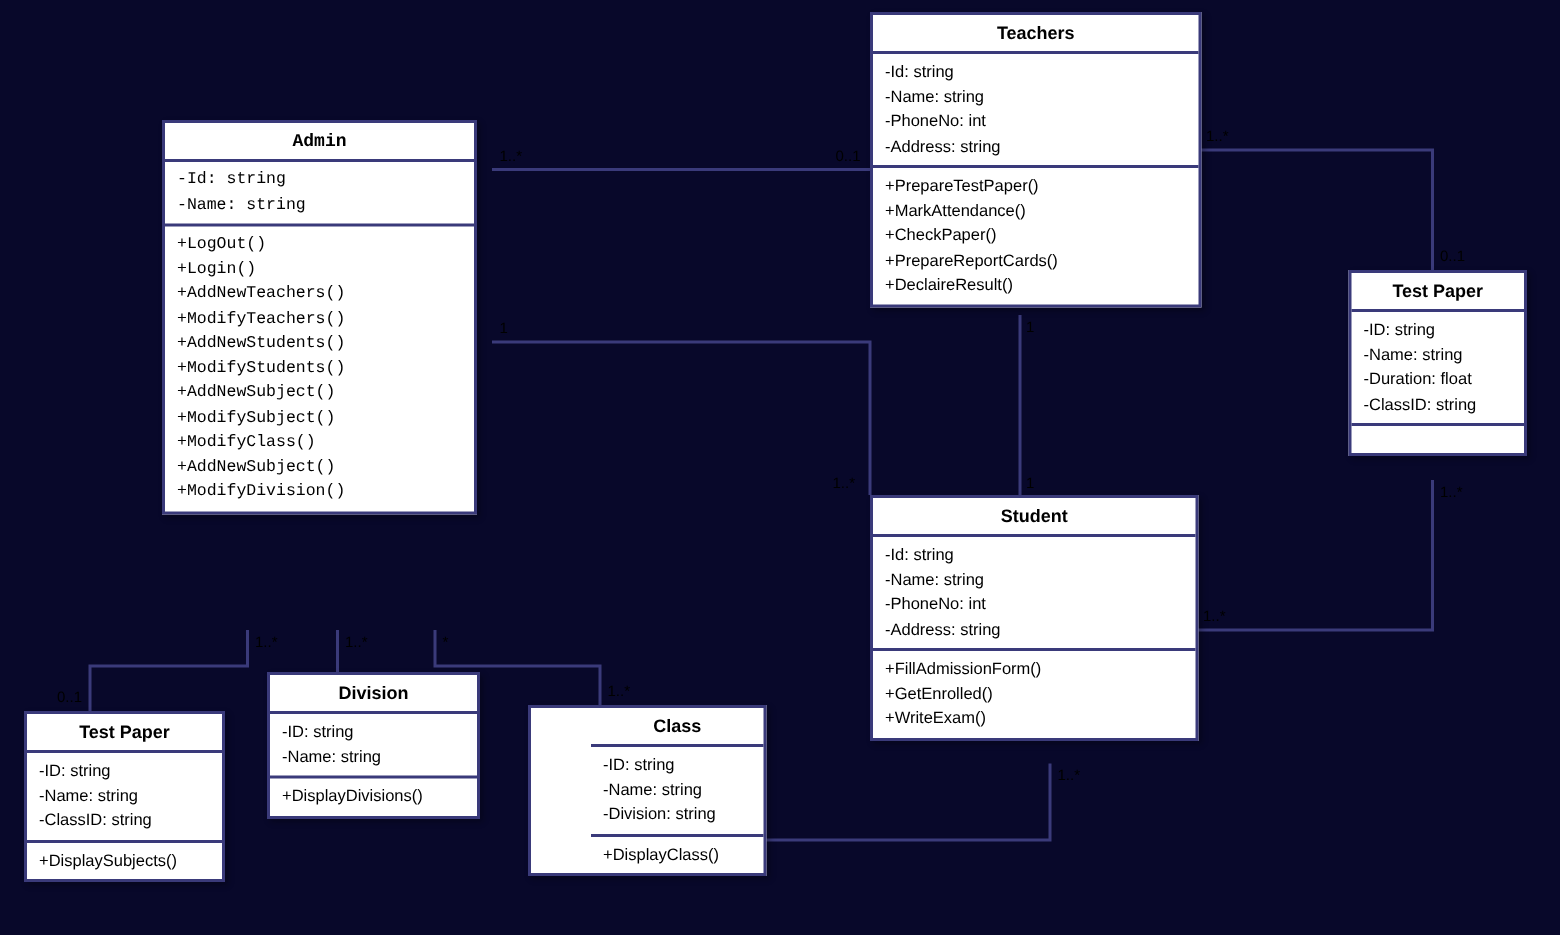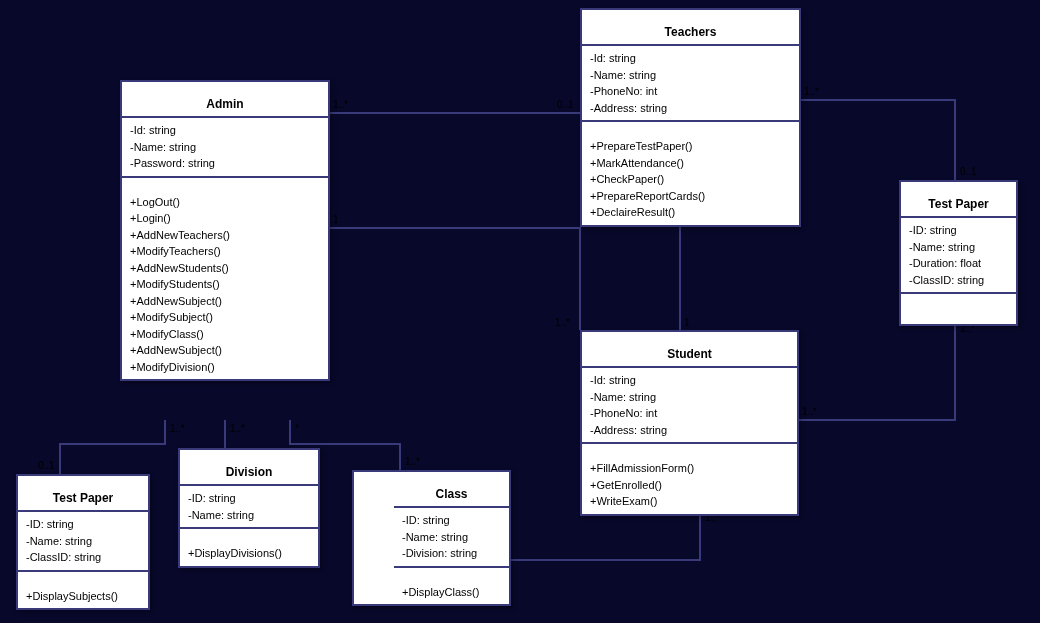--- a/index.html
+++ b/index.html
@@ -18,30 +18,28 @@
     background: #fff;
     border: 2px solid #3a3a7a;
     box-shadow: 2px 2px 4px rgba(0,0,0,0.3);
   }
   .class-title {
     font-weight: bold;
     text-align: center;
     padding: 5px 8px;
     border-bottom: 2px solid #3a3a7a;
     font-size: 12px;
-    margin-top: 10px;
   }
   .class-section {
     padding: 4px 8px;
     border-bottom: 2px solid #3a3a7a;
     line-height: 1.5;
   }
   .class-section:last-child {
     border-bottom: none;
-    margin-top: 12px;
   }
   .class-section.empty {
     min-height: 10px;
   }
   .row { white-space: nowrap; }
   svg.connectors {
     position: absolute;
     top: 0; left: 0;
     width: 1040px;
     height: 623px;
@@ -101,26 +99,25 @@
 
 <div class="mlabel" style="left:230px;top:423px;">1..*</div>
 <div class="mlabel" style="left:230px;top:462px;">0..1</div>
 
 <div class="mlabel" style="left:295px;top:423px;">*</div>
 <div class="mlabel" style="left:405px;top:456px;">1..*</div>
 
 <div class="mlabel" style="left:474px;top:546px;">1</div>
 <div class="mlabel" style="left:705px;top:512px;">1..*</div>
 
-<div class="class-box" style="left:120px;top:80px;width:206px;">
+<div class="class-box" style="left:108px;top:80px;width:206px;font-family:Liberation Mono, monospace;">
   <div class="class-title">Admin</div>
   <div class="class-section">
     <div class="row">-Id: string</div>
     <div class="row">-Name: string</div>
-    <div class="row">-Password: string</div>
   </div>
   <div class="class-section">
     <div class="row">+LogOut()</div>
     <div class="row">+Login()</div>
     <div class="row">+AddNewTeachers()</div>
     <div class="row">+ModifyTeachers()</div>
     <div class="row">+AddNewStudents()</div>
     <div class="row">+ModifyStudents()</div>
     <div class="row">+AddNewSubject()</div>
     <div class="row">+ModifySubject()</div>

